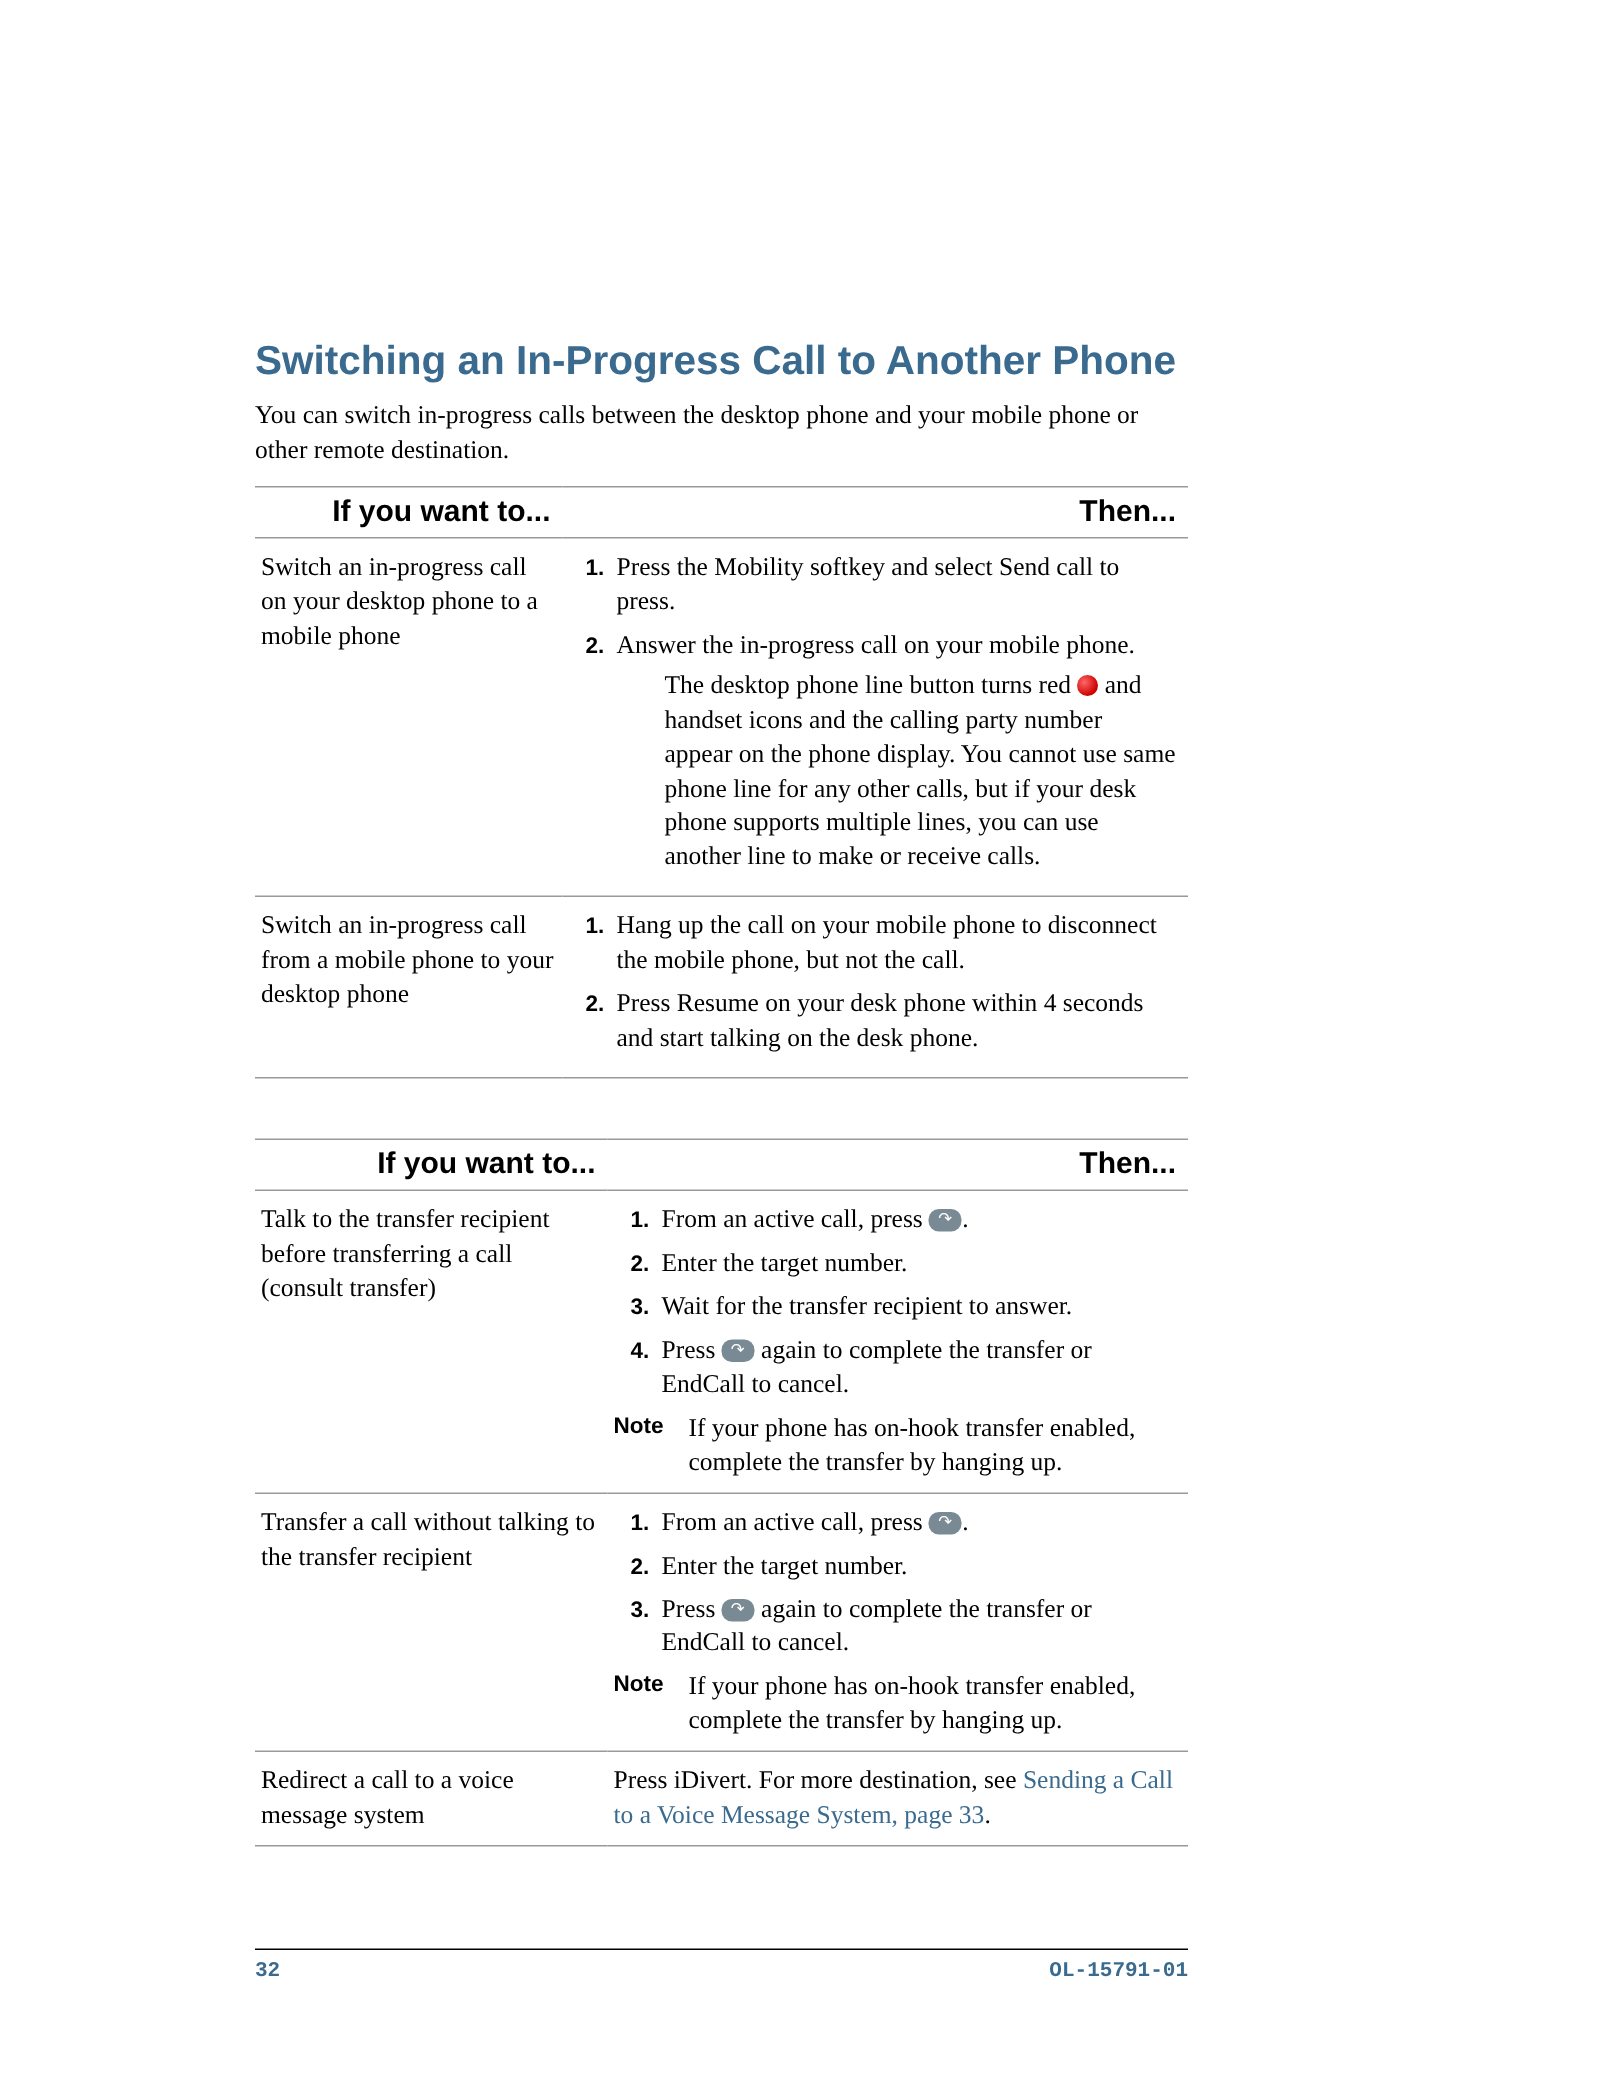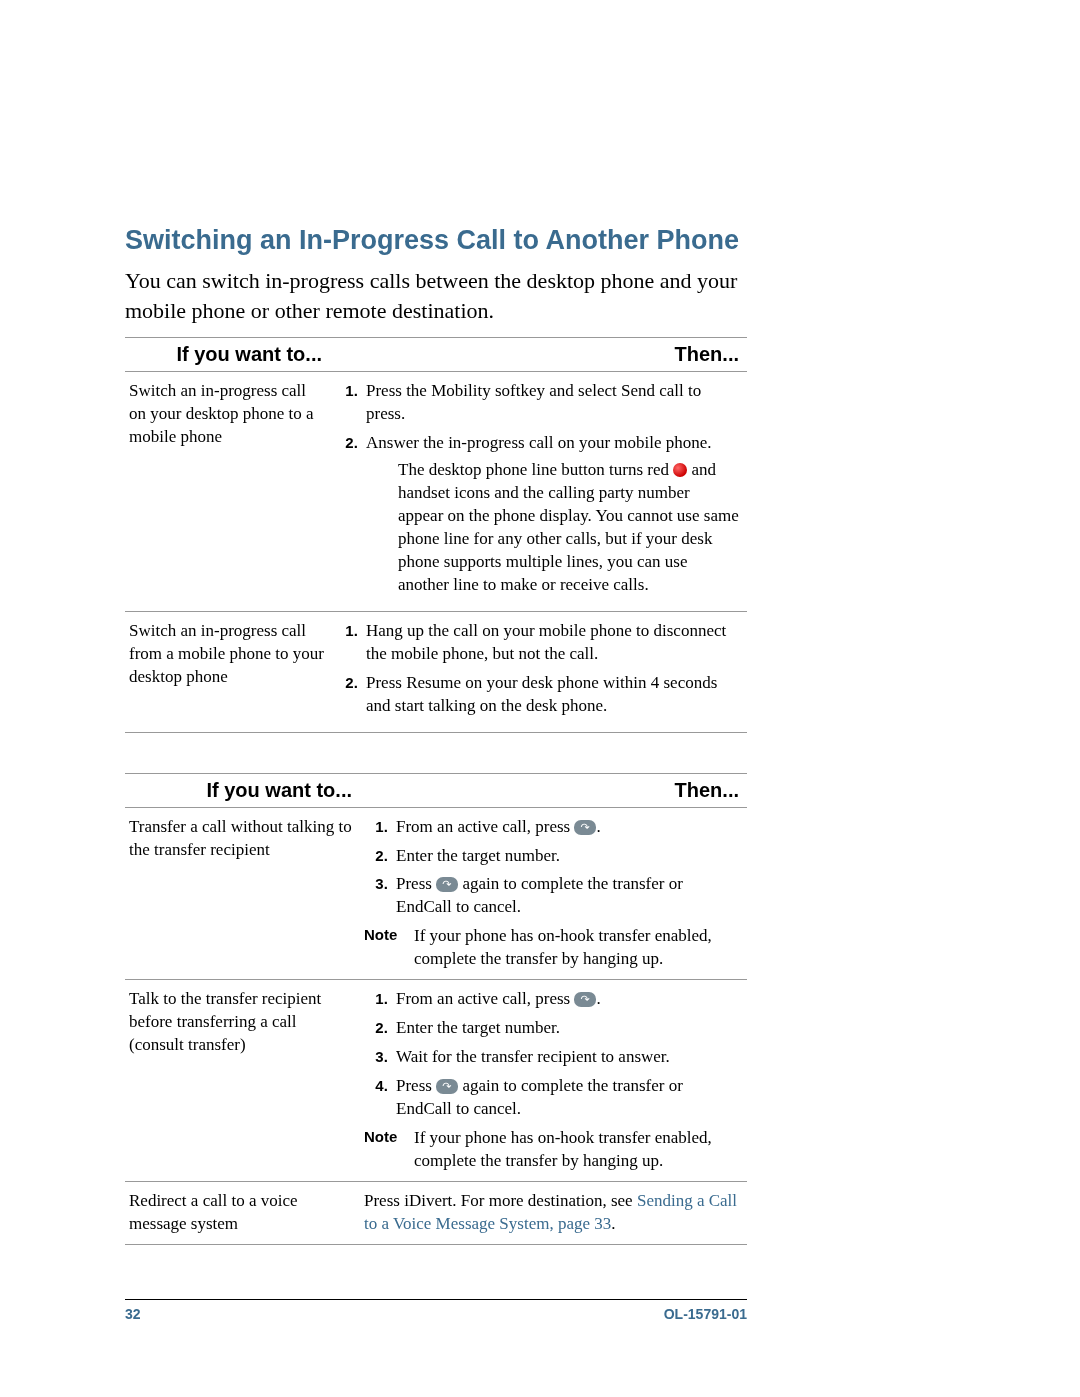--- a/index.html
+++ b/index.html
@@ -8,31 +8,32 @@
     background: #fff;
     font-family: Georgia, 'Times New Roman', serif;
     color: #000;
   }
   .page {
     width: 872px;
     height: 1397px;
     position: relative;
     box-sizing: border-box;
     padding: 225px 125px 0 125px;
+    margin-left: 45px;
   }
   h2 {
     font-family: Arial, Helvetica, sans-serif;
     font-weight: bold;
     color: #3a6b8f;
     font-size: 27px;
     margin: 0 0 10px 0;
     letter-spacing: 0px;
   }
   p.intro {
-    font-size: 22px;
+    font-size: 17px;
     line-height: 1.35;
     margin: 0 0 12px 0;
   }
   table {
     border-collapse: collapse;
     width: 100%;
     font-size: 17px;
     margin-bottom: 40px;
   }
   th {
@@ -105,21 +106,21 @@
   }
   .note-body { flex: 1; }
   .link { color: #3a6b8f; }
   .footer {
     position: absolute;
     bottom: 75px;
     left: 125px;
     right: 125px;
     border-top: 1px solid #000;
     padding-top: 6px;
-    font-family: Liberation Sans, sans-serif;
+    font-family: Liberation Mono, monospace;
     font-size: 14px;
     font-weight: bold;
     color: #3a6b8f;
     display: flex;
     justify-content: space-between;
   }
   .inset {
     padding-left: 32px;
     display: block;
     margin-top: 4px;
@@ -173,47 +174,47 @@
 
 
   <table class="t2">
     <tbody>
         <tr>
       <th>If you want to...</th>
       <th>Then...</th>
     </tr>
 
     <tr>
-      <td class="col1">Transfer a call without talking to the transfer recipient</td>
+      <td class="col1">Talk to the transfer recipient before transferring a call (consult transfer)</td>
       <td>
         <ol>
           <li>
             <span>From an active call, press </span><span class="transfer-icon"></span><span>.</span>
           </li>
           <li>Enter the target number.</li>
+          <li>Wait for the transfer recipient to answer.</li>
           <li>
             <span>Press </span><span class="transfer-icon"></span><span> again to complete the transfer or </span><span class="bold">EndCall</span><span> to cancel.</span>
           </li>
         </ol>
         <div class="note-row">
           <div class="note-label">Note</div>
           <div class="note-body">If your phone has on-hook transfer enabled, complete the transfer by hanging up.</div>
         </div>
       </td>
     </tr>
 
     <tr>
-      <td class="col1">Talk to the transfer recipient before transferring a call (consult transfer)</td>
+      <td class="col1">Transfer a call without talking to the transfer recipient</td>
       <td>
         <ol>
           <li>
             <span>From an active call, press </span><span class="transfer-icon"></span><span>.</span>
           </li>
           <li>Enter the target number.</li>
-          <li>Wait for the transfer recipient to answer.</li>
           <li>
             <span>Press </span><span class="transfer-icon"></span><span> again to complete the transfer or </span><span class="bold">EndCall</span><span> to cancel.</span>
           </li>
         </ol>
         <div class="note-row">
           <div class="note-label">Note</div>
           <div class="note-body">If your phone has on-hook transfer enabled, complete the transfer by hanging up.</div>
         </div>
       </td>
     </tr>

